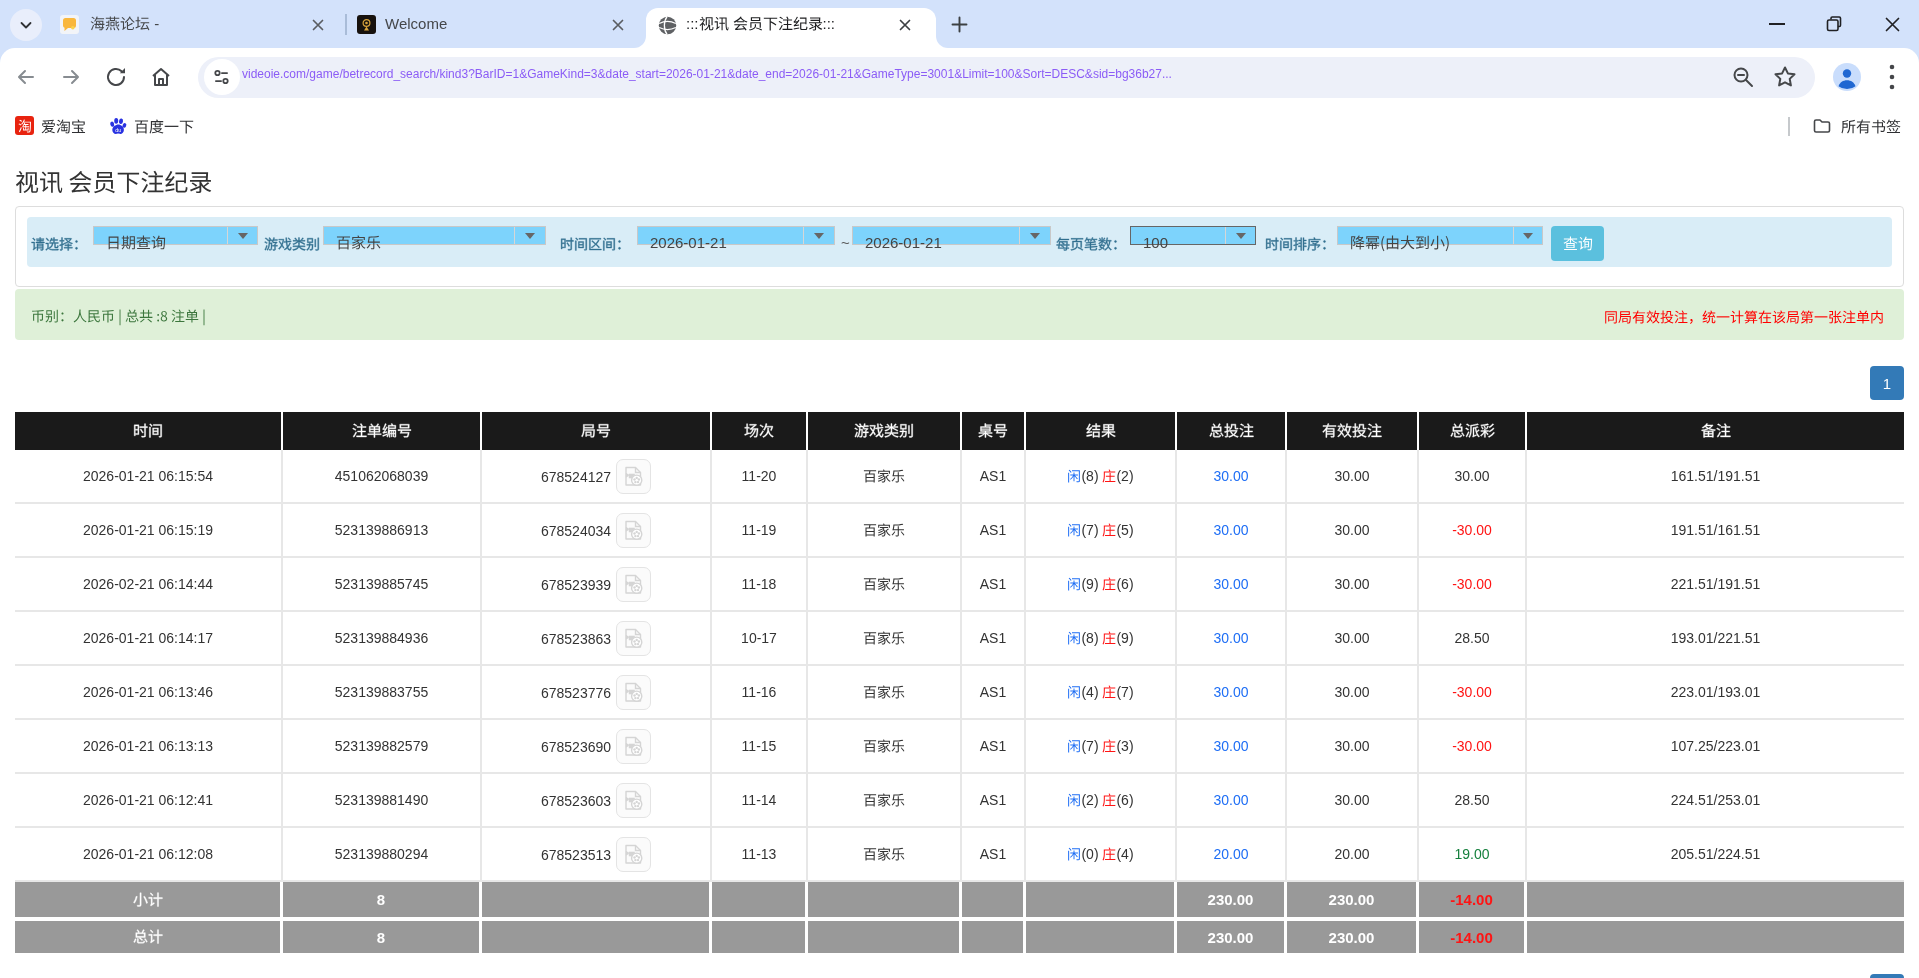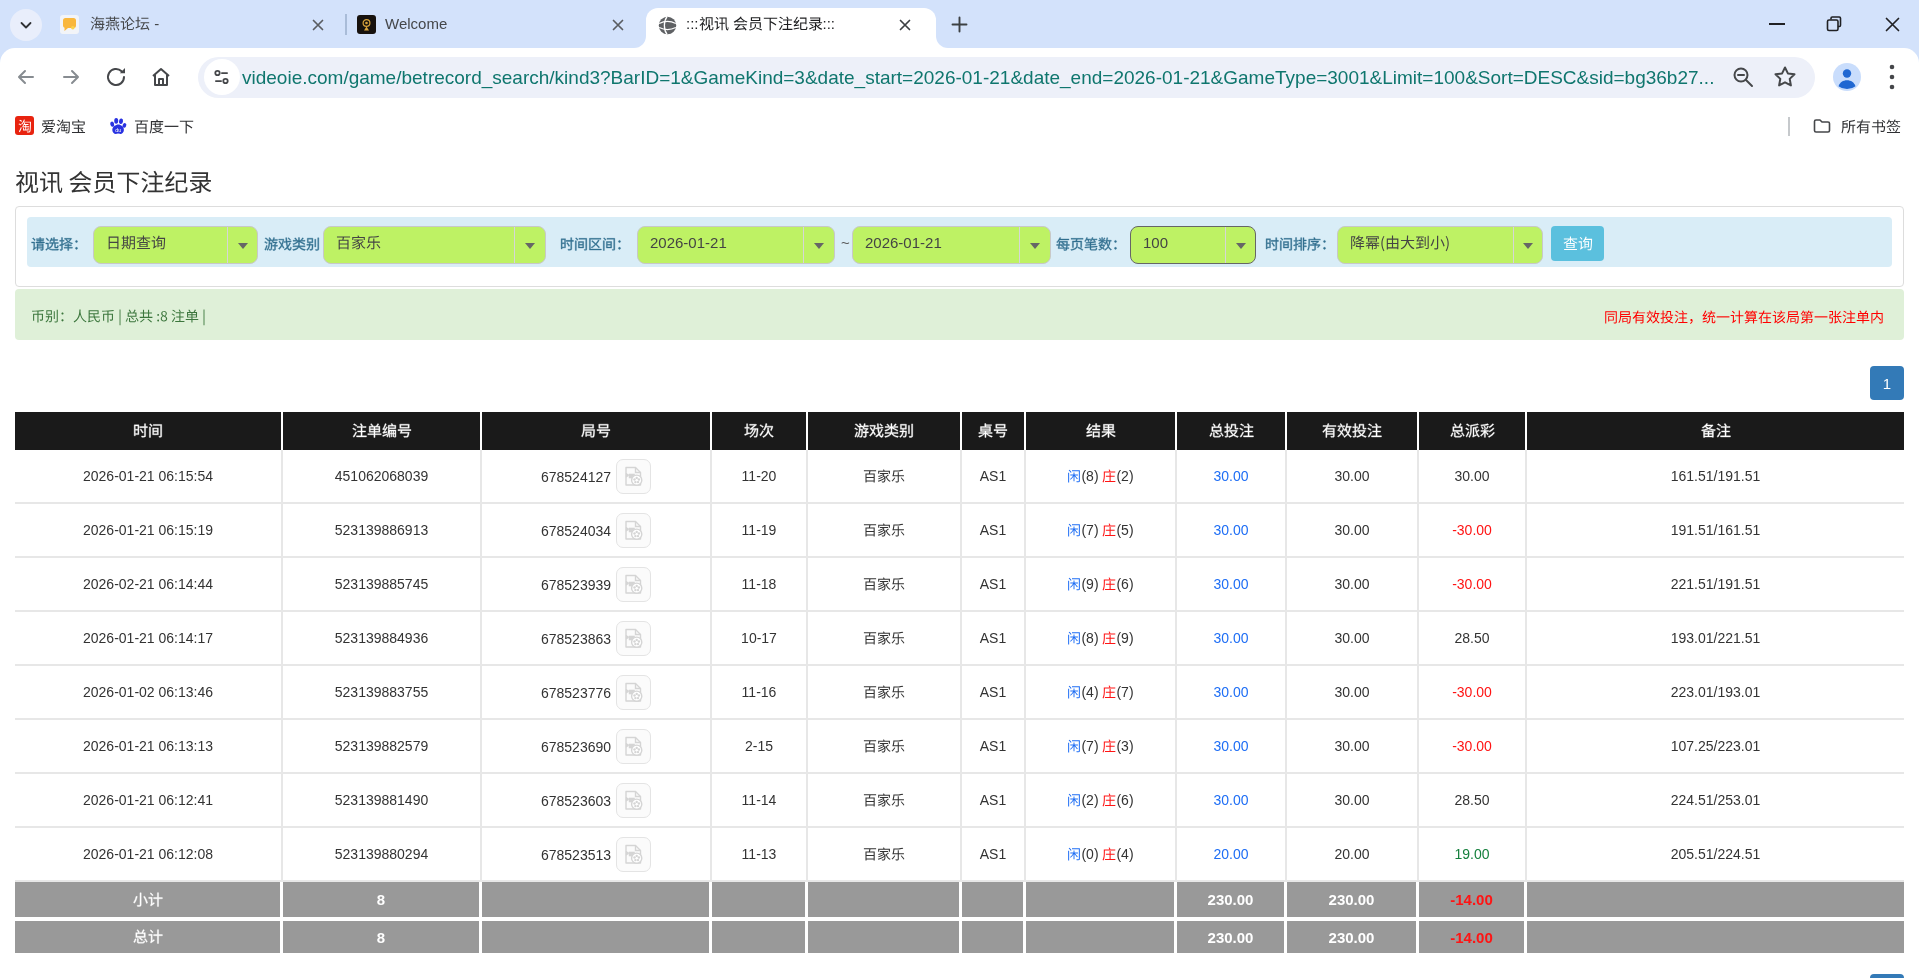--- a/index.html
+++ b/index.html
@@ -1,22 +1,22 @@
 <!DOCTYPE html>
 <html><head><meta charset="utf-8"><style>
 *{margin:0;padding:0;box-sizing:border-box}
 html,body{width:1919px;height:978px;overflow:hidden;background:#d3e2fb;font-family:"Liberation Sans",sans-serif}
 .abs{position:absolute}
 .k{overflow:visible;display:inline-block;vertical-align:-0.12em}
 #white{position:absolute;top:48px;left:0;width:1919px;height:930px;background:#fff;border-radius:15px 15px 0 0}
 .tabtxt{font-size:15px;color:#45474a;white-space:nowrap}
 .cc{display:flex;align-items:center;justify-content:center}
 .omni{position:absolute;left:198px;top:9px;width:1617px;height:41px;border-radius:21px;background:#edf0f9}
-.url{font-size:19px;color:#0f766e;white-space:nowrap;letter-spacing:0px}
-.combo{position:absolute;height:38px;background:#bef264;border:1px solid #c8c8c8;border-radius:8px}
+.url{font-size:12px;color:#8b5cf6;white-space:nowrap;letter-spacing:0px}
+.combo{position:absolute;height:19px;background:#7dd3fc;border:1px solid #c8c8c8;border-radius:0}
 .combo .dv{position:absolute;top:0;bottom:0;width:1px;background:#d6d6d6}
 .combo .ar{position:absolute;top:50%;margin-top:-2.5px;width:0;height:0;border:5px solid transparent;border-top:6px solid #666;border-bottom:none}
 .lbl{position:absolute;top:235px}
 table{border-collapse:separate;border-spacing:0;table-layout:fixed;width:1889px}
 th,td{overflow:hidden;white-space:nowrap;text-align:center;vertical-align:middle;padding:0}
 thead th{background:#1a1a1a;border-right:2px solid #fff;height:38px}
 tbody td{background:#fff;border-right:2px solid #e7e7e7;border-bottom:2px solid #e7e7e7;height:54px;font-size:14px;color:#333}
 tr.sub td{background:#999;border-right:3px solid #fff;border-bottom:4px solid #fff;height:39px;font-size:15px;color:#fff;font-weight:bold}
 tr.tot td{background:#999;border-right:3px solid #fff;border-bottom:none;height:32px;font-size:15px;color:#fff;font-weight:bold}
 th:last-child,td:last-child{border-right:none!important}
@@ -778,21 +778,21 @@
                 <use href="#u95f2" x="0"></use>
               </svg>(8) <svg class="k " style="width:14.0px;height:14px;" viewBox="0 0 1000 1000" fill="#ff1414">
                 <use href="#u5e84" x="0"></use>
               </svg>(9)</td>
             <td style="color:#1e6ef5">30.00</td>
             <td>30.00</td>
             <td style="color:#333">28.50</td>
             <td>193.01/221.51</td>
           </tr>
           <tr>
-            <td>2026-01-02 06:13:46</td>
+            <td>2026-01-21 06:13:46</td>
             <td>523139883755</td>
             <td><span style="vertical-align:middle">678523776</span><span style="display:inline-flex;align-items:center;justify-content:center;vertical-align:middle;margin-left:5px;width:35px;height:35px;border:1px solid #e4e4e4;border-radius:7px;background:#fbfbfb">
                 <svg width="23" height="23" viewBox="0 0 23 23" fill="none" stroke="#d5d5d5" stroke-width="1.4">
 <path d="M4 2.5h9.5l5 5V20H4z" stroke-linejoin="round"></path>
 <path d="M13.5 2.5v5h5" stroke-linejoin="round"></path>
 <path d="M6.8 8.7h6v4.6h-6z" fill="#d5d5d5" stroke="none"></path>
 <path d="M6.8 9.6l-3-1.8v5l3-1.8z" fill="#d5d5d5" stroke="none"></path>
 <circle cx="14.7" cy="15.2" r="5.1" fill="#fff" stroke="#d5d5d5"></circle>
 <circle cx="14.7" cy="12.9" r="1.2" fill="#d5d5d5" stroke="none"></circle>
                   <circle cx="12.5" cy="14.5" r="1.2" fill="#d5d5d5" stroke="none"></circle>
@@ -828,21 +828,21 @@
 <path d="M6.8 8.7h6v4.6h-6z" fill="#d5d5d5" stroke="none"></path>
 <path d="M6.8 9.6l-3-1.8v5l3-1.8z" fill="#d5d5d5" stroke="none"></path>
 <circle cx="14.7" cy="15.2" r="5.1" fill="#fff" stroke="#d5d5d5"></circle>
 <circle cx="14.7" cy="12.9" r="1.2" fill="#d5d5d5" stroke="none"></circle>
                   <circle cx="12.5" cy="14.5" r="1.2" fill="#d5d5d5" stroke="none"></circle>
                   <circle cx="13.4" cy="17.1" r="1.2" fill="#d5d5d5" stroke="none"></circle>
                   <circle cx="16" cy="17.1" r="1.2" fill="#d5d5d5" stroke="none"></circle>
                   <circle cx="16.9" cy="14.5" r="1.2" fill="#d5d5d5" stroke="none"></circle>
 </svg>
               </span></td>
-            <td>2-15</td>
+            <td>11-15</td>
             <td><svg class="k " style="width:42.0px;height:14px;" viewBox="0 0 3000 1000" fill="#333">
                 <use href="#u767e" x="0"></use>
                 <use href="#u5bb6" x="1000"></use>
                 <use href="#u4e50" x="2000"></use>
               </svg></td>
             <td>AS1</td>
             <td><svg class="k " style="width:14.0px;height:14px;" viewBox="0 0 1000 1000" fill="#1e6ef5">
                 <use href="#u95f2" x="0"></use>
               </svg>(7) <svg class="k " style="width:14.0px;height:14px;" viewBox="0 0 1000 1000" fill="#ff1414">
                 <use href="#u5e84" x="0"></use>

